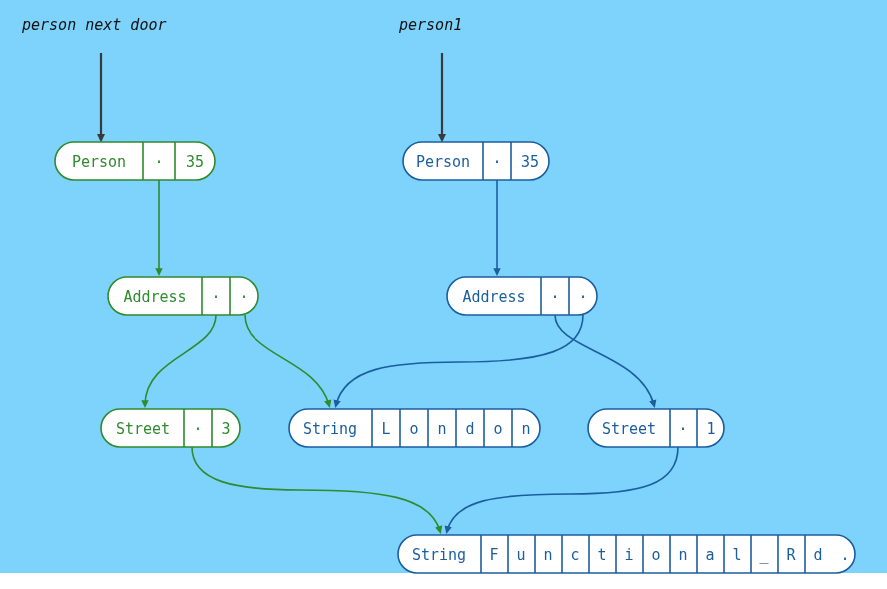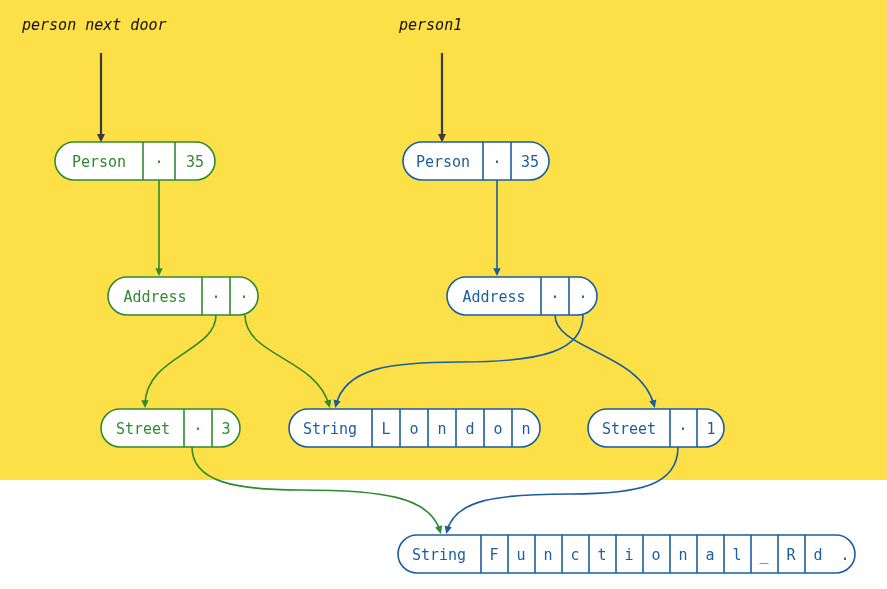--- a/index.html
+++ b/index.html
@@ -1,17 +1,17 @@
 <!DOCTYPE html>
 <html><head>
 <meta charset="utf-8">
 <style>
   html,body{margin:0;padding:0;background:#ffffff;}
   body{width:887px;height:589px;overflow:hidden;font-family:"DejaVu Sans Mono",monospace;}
-  #stage{position:relative;width:887px;height:480px;background:#fde047;}
+  #stage{position:relative;width:887px;height:573px;background:#7dd3fc;}
   svg#canvas{position:absolute;left:0;top:0;width:887px;height:589px;}
   .node-label{font-family:"DejaVu Sans Mono",monospace;font-size:15px;}
   .cell-text{font-family:"DejaVu Sans Mono",monospace;font-size:15px;}
   .var-label{font-family:"DejaVu Sans Mono",monospace;font-size:15px;font-style:italic;fill:#111111;}
   .box-shape{fill:#ffffff;stroke-width:1.6;}
   .divider{stroke-width:1.6;}
   .edge{fill:none;stroke-width:1.6;}
   .ptr-arrow{stroke-width:2.2;fill:none;}
 </style>
 </head>

